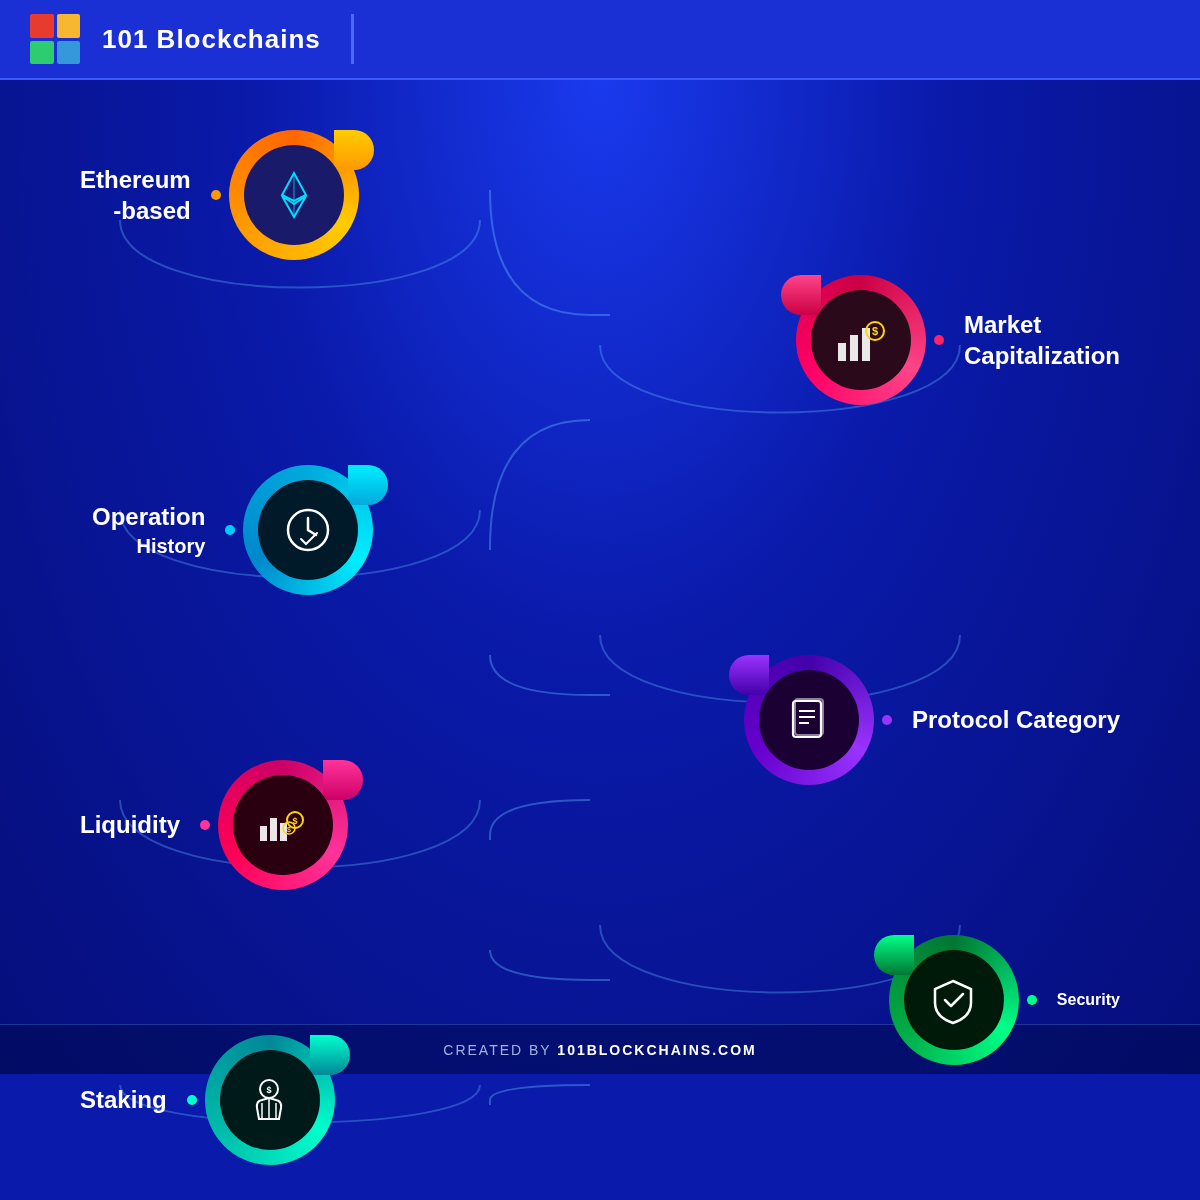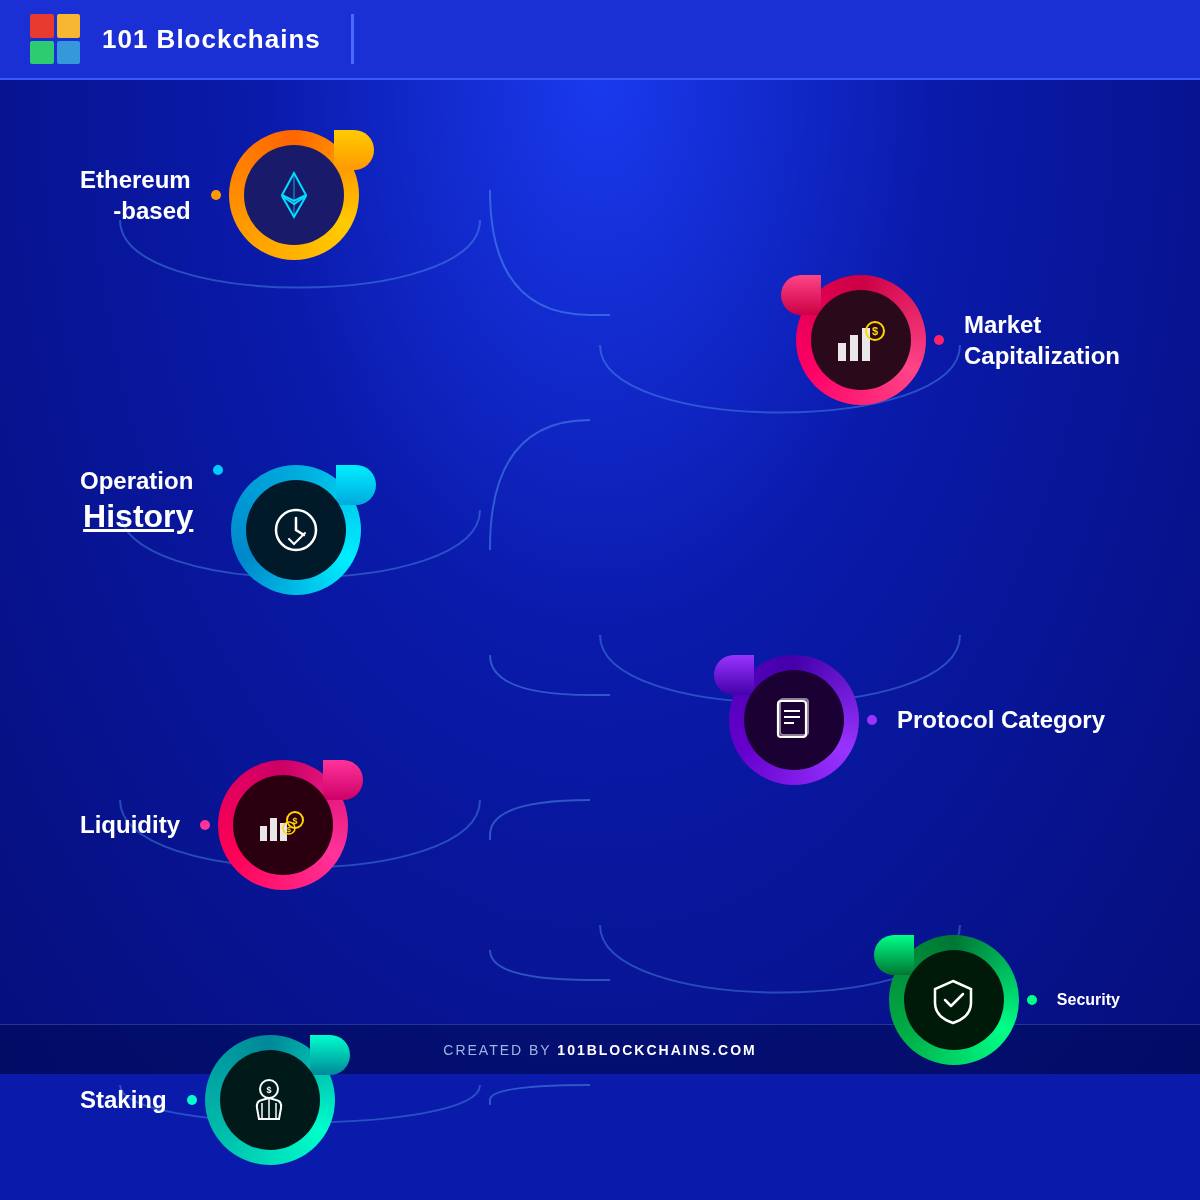--- a/index.html
+++ b/index.html
@@ -173,41 +173,41 @@
         <rect x="17" y="22" width="8" height="26" fill="white" opacity="0.9"></rect>
         <rect x="29" y="15" width="8" height="33" fill="white" opacity="0.9"></rect>
         <circle cx="42" cy="18" r="9" fill="none" stroke="#ffd700" stroke-width="2"></circle>
         <text x="42" y="22" text-anchor="middle" fill="#ffd700" font-size="11" font-weight="bold">$</text>
       </svg>
     </div>
     <div style="position:absolute; top:0; left:-15px; width:40px; height:40px; border-radius:50% 0 0 50%; background: linear-gradient(#ff4488, #cc0044); z-index:1;"></div>
   </div>
 </div>
 
-<div style="position:absolute; top:385px; left:80px; display:flex; z-index:2;">
+<div style="position:absolute; top:385px; left:92px; display:flex; align-items:center; z-index:2;">
   <div style="text-align:right; margin-right:20px;">
     <span style="color:white; font-size:24px; font-weight:600; line-height:1.3; display:block;">Operation</span>
-    <span style="color:white; font-size:32px; font-weight:600; line-height:1.3; display:block;text-decoration:underline;">History</span>
+    <span style="color:white; font-size:20px; font-weight:600; line-height:1.3; display:block;">History</span>
   </div>
   <div style="width:10px; height:10px; background:#00ccff; border-radius:50%; margin-right:8px;"></div>
   <div style="position:relative; width:130px; height:130px; display:flex; align-items:center; justify-content:center;">
     <div style="position:absolute; width:130px; height:130px; border-radius:50%; background: conic-gradient(from 0deg, #00aadd, #00eeff, #0088cc, #00aadd);"></div>
     <div style="position:absolute; width:100px; height:100px; border-radius:50%; background:#001a2a; z-index:2; display:flex; align-items:center; justify-content:center;">
       <svg width="55" height="55" viewBox="0 0 55 55">
 
         <circle cx="27" cy="27" r="20" fill="none" stroke="white" stroke-width="2.5"></circle>
         <polyline points="27,15 27,27 35,32" fill="none" stroke="white" stroke-width="2.5" stroke-linecap="round"></polyline>
         <polyline points="20,36 25,41 36,30" fill="none" stroke="white" stroke-width="2" stroke-linecap="round"></polyline>
       </svg>
     </div>
     <div style="position:absolute; top:0; right:-15px; width:40px; height:40px; border-radius:0 50% 50% 0; background: linear-gradient(#00eeff, #00aadd); z-index:1;"></div>
   </div>
 </div>
 
-<div style="position:absolute; top:575px; right:95px; display:flex; align-items:center; z-index:2; flex-direction:row-reverse;">
+<div style="position:absolute; top:575px; right:80px; display:flex; align-items:center; z-index:2; flex-direction:row-reverse;">
   <div style="text-align:left; margin-left:20px;">
     <span style="color:white; font-size:24px; font-weight:600; line-height:1.3; display:block;">Protocol Category</span>
   </div>
   <div style="width:10px; height:10px; background:#9933ff; border-radius:50%; margin-left:8px;"></div>
   <div style="position:relative; width:130px; height:130px; display:flex; align-items:center; justify-content:center;">
     <div style="position:absolute; width:130px; height:130px; border-radius:50%; background: conic-gradient(from 0deg, #4400aa, #9933ff, #6600cc, #4400aa);"></div>
     <div style="position:absolute; width:100px; height:100px; border-radius:50%; background:#1a0033; z-index:2; display:flex; align-items:center; justify-content:center;">
       <svg width="55" height="55" viewBox="0 0 55 55">
 
         <rect x="12" y="8" width="28" height="36" rx="3" fill="none" stroke="white" stroke-width="2.2"></rect>

